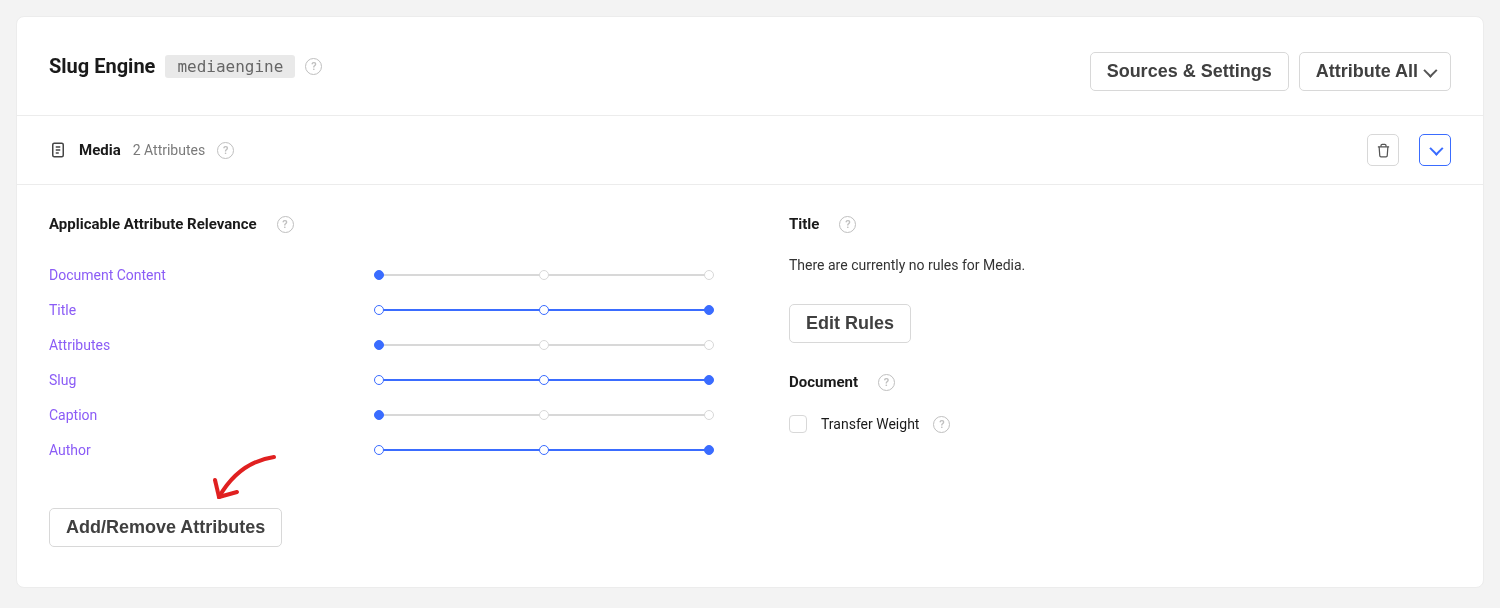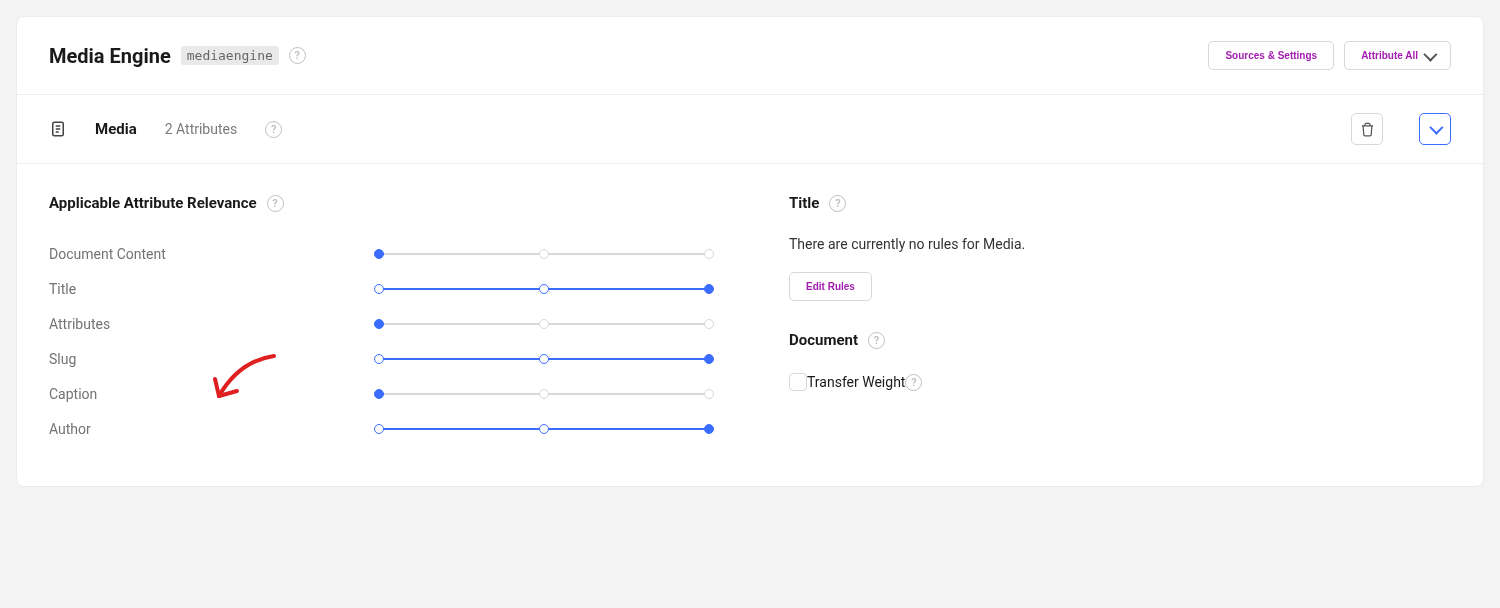--- a/index.html
+++ b/index.html
@@ -22,22 +22,22 @@
     align-items: center;
     justify-content: space-between;
     border-bottom: 1px solid #ececec;
   }
   .title-wrap { display: flex; align-items: center; gap: 10px; }
   .title { font-size: 20px; font-weight: 700; }
   .slug-tag {
     background: #e9e9e9;
     color: #666;
     font-family: ui-monospace, Menlo, Consolas, monospace;
-    font-size: 13px;
-    padding: 2px 6px;
+    font-size: 16px;
+    padding: 2px 12px;
     border-radius: 3px;
   }
   .help-icon {
     width: 17px; height: 17px;
     border: 1.5px solid #bfbfbf;
     border-radius: 50%;
     color: #bfbfbf;
     display: inline-flex;
     align-items: center;
     justify-content: center;
@@ -45,42 +45,43 @@
     font-weight: 600;
     cursor: default;
     flex-shrink: 0;
   }
   .header-actions { display: flex; gap: 10px; }
   .btn {
     background: #fff;
     border: 1px solid #d8d8d8;
     border-radius: 5px;
     padding: 8px 16px;
-    font-size: 10px;
+    font-size: 18px;
     font-weight: 600;
-    color: #a21caf;
+    color: #404040;
     cursor: pointer;
     display: inline-flex;
     align-items: center;
     gap: 6px;
+    margin-top: 11px;
   }
   .chev-down {
     width: 10px; height: 10px;
     border-right: 2px solid #555;
     border-bottom: 2px solid #555;
     transform: rotate(45deg) translateY(-2px);
     display: inline-block;
   }
 
   .section-header {
     display: flex;
     align-items: center;
     padding: 18px 32px;
     border-bottom: 1px solid #ececec;
-    gap: 28px;
+    gap: 12px;
   }
   .doc-icon {
     width: 18px; height: 18px;
     stroke: #444; fill: none; stroke-width: 2;
   }
   .section-title { font-size: 15px; font-weight: 700; }
   .section-meta { color: #7a7a7a; }
   .spacer { flex: 1; }
   .icon-btn {
     width: 32px; height: 32px;
@@ -108,31 +109,31 @@
     padding: 30px 32px 40px;
     gap: 80px;
   }
   .left-col { flex: 0 0 660px; position: relative; }
   .right-col { flex: 1; }
   .subhead {
     font-size: 15px;
     font-weight: 700;
     display: flex;
     align-items: center;
-    gap: 10px;
+    gap: 20px;
     margin-bottom: 24px;
   }
   .attr-row {
     display: flex;
     align-items: center;
     height: 35px;
   }
   .attr-label {
     width: 330px;
-    color: #737373;
+    color: #8b5cf6;
   }
   .slider-track {
     flex: 1;
     position: relative;
     height: 10px;
     display: flex;
     align-items: center;
     cursor: pointer;
   }
   .track-line {
@@ -173,39 +174,39 @@
     height: 60px;
     pointer-events: none;
   }
   .arrow-annotation svg { overflow: visible; }
 
   .rules-text { color: #333; margin-bottom: 20px; }
   .options-block { margin-top: 30px; }
   .checkbox-row {
     display: flex;
     align-items: center;
-    gap: 0;
+    gap: 14px;
     margin-top: 16px;
   }
   .checkbox {
     width: 18px; height: 18px;
     border: 1.5px solid #d8d8d8;
     border-radius: 4px;
     background: #fff;
     cursor: pointer;
   }
 </style>
 </head>
 <body>
 
 <div class="panel">
 
   <div class="panel-header">
     <div class="title-wrap">
-      <span class="title">Media Engine</span>
+      <span class="title">Slug Engine</span>
       <span class="slug-tag">mediaengine</span>
       <span class="help-icon">?</span>
     </div>
     <div class="header-actions">
       <button class="btn">Sources &amp; Settings</button>
       <button class="btn">
         <span>Attribute All</span>
         <span class="chev-down"></span>
       </button>
     </div>
@@ -293,20 +294,23 @@
             <div class="slider-track">
               <div class="track-line"></div>
               <div class="track-fill" style="left: 0%; width: 100%;"></div>
               <div class="dot passed" style="left: 0%;"></div>
               <div class="dot passed" style="left: 50%;"></div>
               <div class="dot filled" style="left: 100%;"></div>
             </div>
           </div>
         </div>
 
+      <div class="attrs-btn-wrap">
+        <button class="btn">Add/Remove Attributes</button>
+      </div>
 
       <div class="arrow-annotation">
         <svg width="80" height="60" viewBox="0 0 80 60">
           <path d="M 65 5 Q 30 10 10 45" stroke="#e02020" stroke-width="4" fill="none" stroke-linecap="round"></path>
           <path d="M 10 45 L 6 28" stroke="#e02020" stroke-width="4" fill="none" stroke-linecap="round"></path>
           <path d="M 10 45 L 28 40" stroke="#e02020" stroke-width="4" fill="none" stroke-linecap="round"></path>
         </svg>
       </div>
     </div>
 

